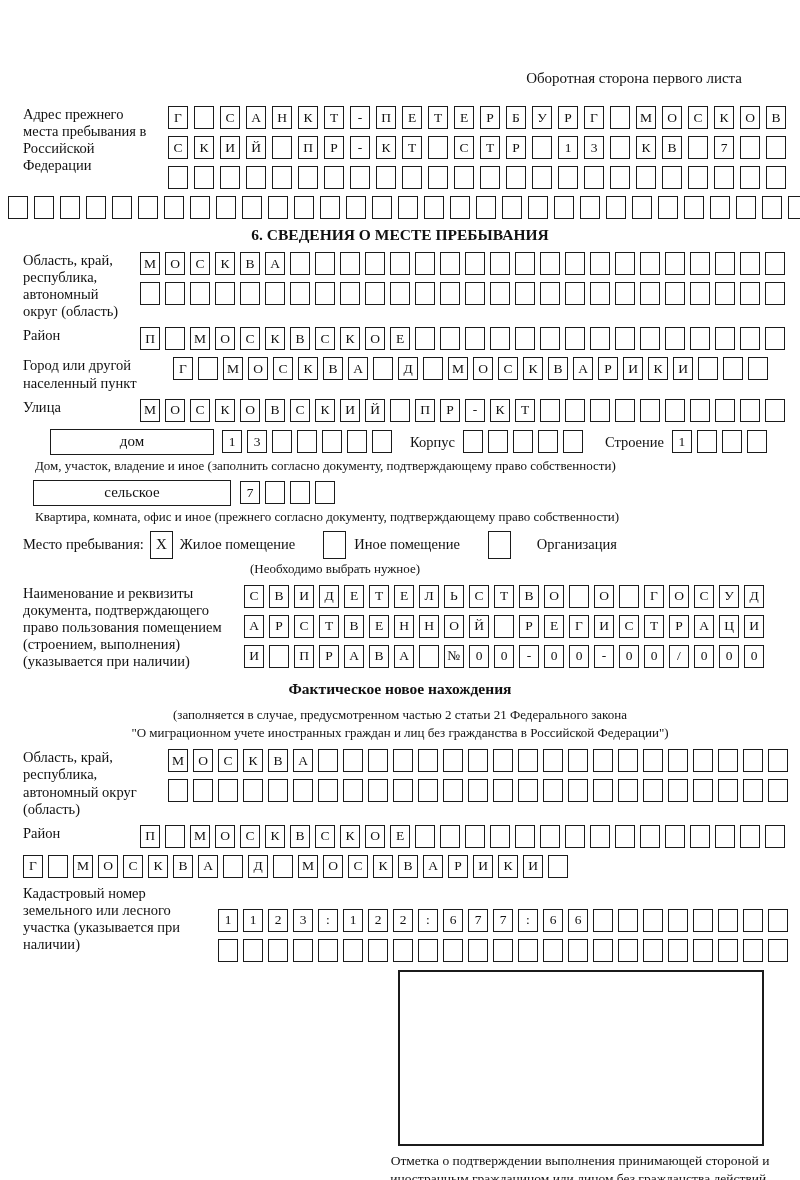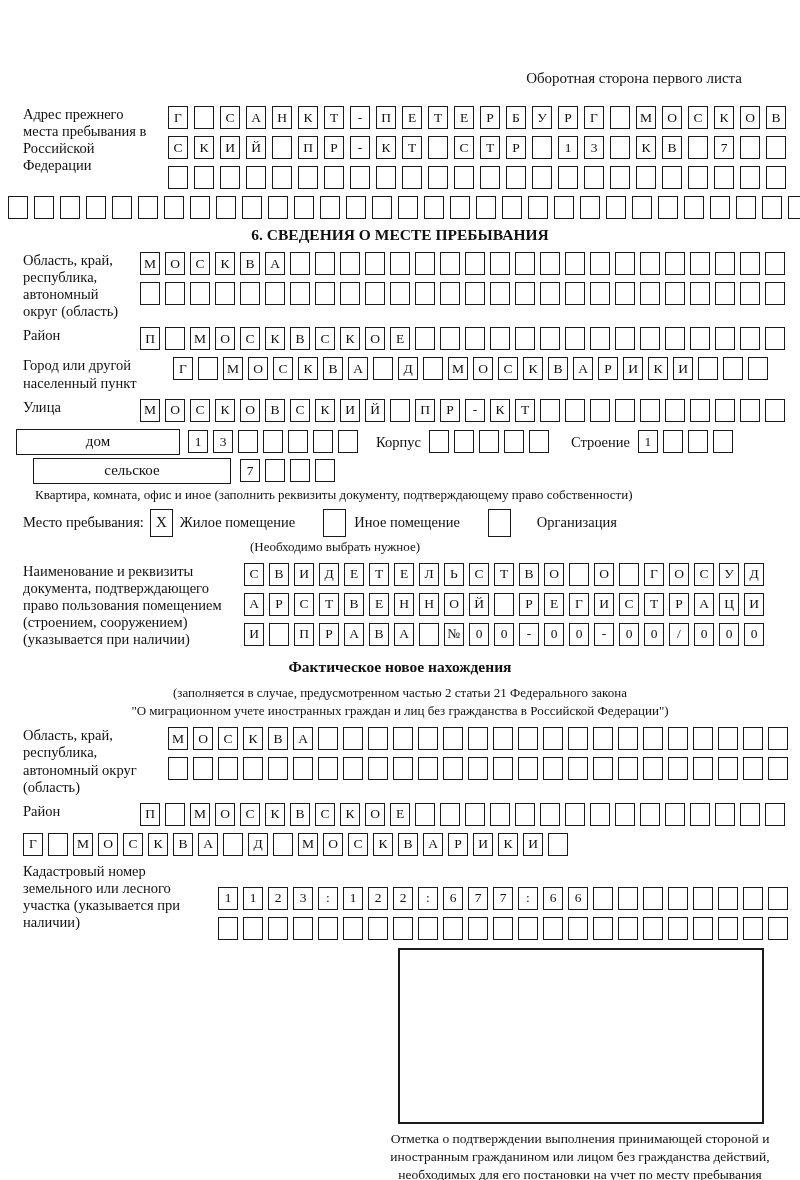--- a/index.html
+++ b/index.html
@@ -302,21 +302,21 @@
         <span class="cell"></span>
         <span class="cell"></span>
         <span class="cell"></span>
         <span class="cell"></span>
         <span class="cell"></span>
         <span class="cell"></span>
         <span class="cell"></span>
       </div>
   </div>
 
-  <div class="row" style="padding-left:16px;margin-bottom:3px;align-items:center;">
+  <div class="row" style="padding-left:50px;margin-bottom:3px;align-items:center;">
     <div class="bigbox" style="width:162px;margin-right:8px;">дом</div>
     <div class="cells">
         <span class="cell">1</span>
         <span class="cell">3</span>
         <span class="cell"></span>
         <span class="cell"></span>
         <span class="cell"></span>
         <span class="cell"></span>
         <span class="cell"></span>
       </div>
@@ -329,45 +329,46 @@
         <span class="cell"></span>
       </div>
     <div class="lbl" style="margin:2px 8px 0 22px;">Строение</div>
     <div class="cells">
         <span class="cell">1</span>
         <span class="cell"></span>
         <span class="cell"></span>
         <span class="cell"></span>
       </div>
   </div>
+  <div class="notel">Дом, участок, владение и иное (заполнить согласно документу, подтверждающему право собственности)</div>
 
   <div class="row" style="padding-left:33px;margin-bottom:3px;align-items:center;">
     <div class="bigbox" style="width:196px;margin-right:9px;">сельское</div>
     <div class="cells">
         <span class="cell">7</span>
         <span class="cell"></span>
         <span class="cell"></span>
         <span class="cell"></span>
       </div>
   </div>
-  <div class="notel">Квартира, комната, офис и иное (заполнить реквизиты документу, подтверждающему право собственности)</div>
+  <div class="notel">Квартира, комната, офис и иное (прежнего согласно документу, подтверждающему право собственности)</div>
 
   <div class="row inl" style="margin-bottom:2px;align-items:center;">
     <div class="lbl">Место пребывания:</div>
     <div class="chk" style="margin:0 7px 0 6px;">X</div>
     <div class="opt-label">Жилое помещение</div>
     <div class="chk" style="margin:0 8px 0 28px;"></div>
     <div class="opt-label">Иное помещение</div>
     <div class="chk" style="margin:0 26px 0 28px;"></div>
     <div class="opt-label">Организация</div>
   </div>
   <div class="choose-note">(Необходимо выбрать нужное)</div>
 
   <div class="row">
-    <div class="lbl" style="width:205px;margin-right:16px;">Наименование и реквизиты документа, подтверждающего право пользования помещением (строением, сооружением) (указывается при наличии)</div>
+    <div class="lbl" style="width:205px;margin-right:16px;">Наименование и реквизиты документа, подтверждающего право пользования помещением (строением, выполнения) (указывается при наличии)</div>
     <div class="cellcol">
       <div class="cells">
           <span class="cell">С</span>
           <span class="cell">В</span>
           <span class="cell">И</span>
           <span class="cell">Д</span>
           <span class="cell">Е</span>
           <span class="cell">Т</span>
           <span class="cell">Е</span>
           <span class="cell">Л</span>

